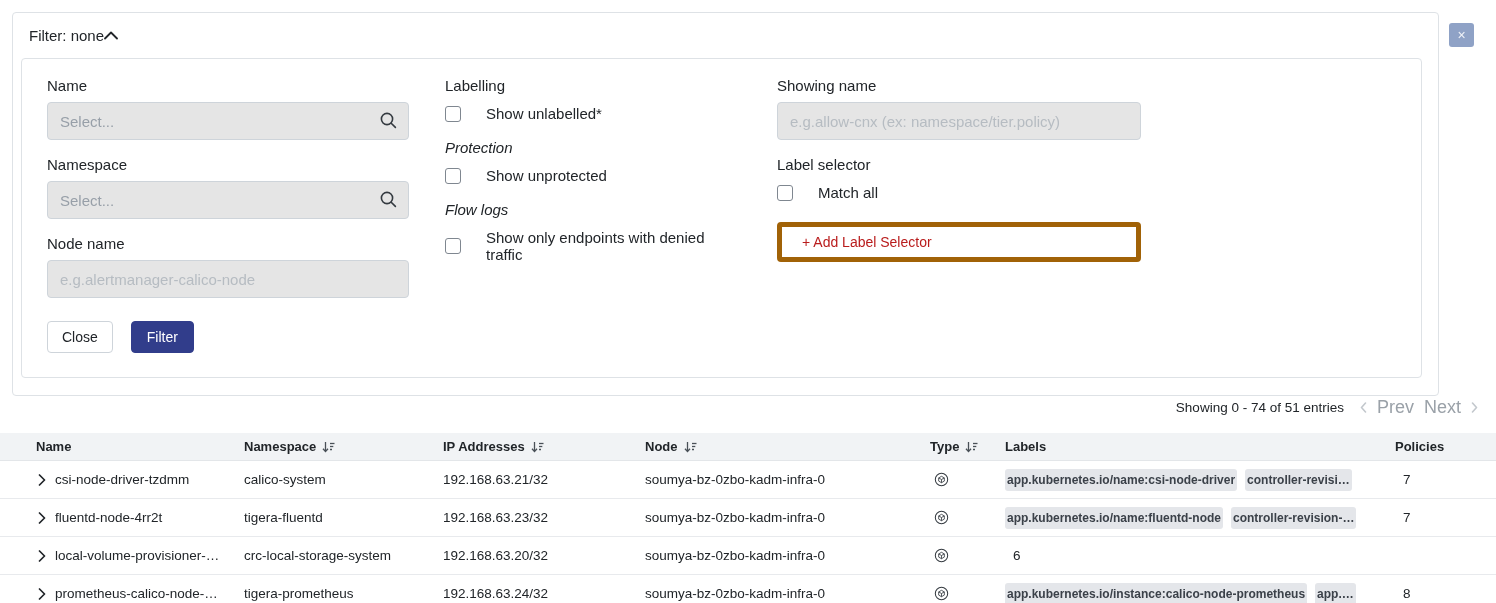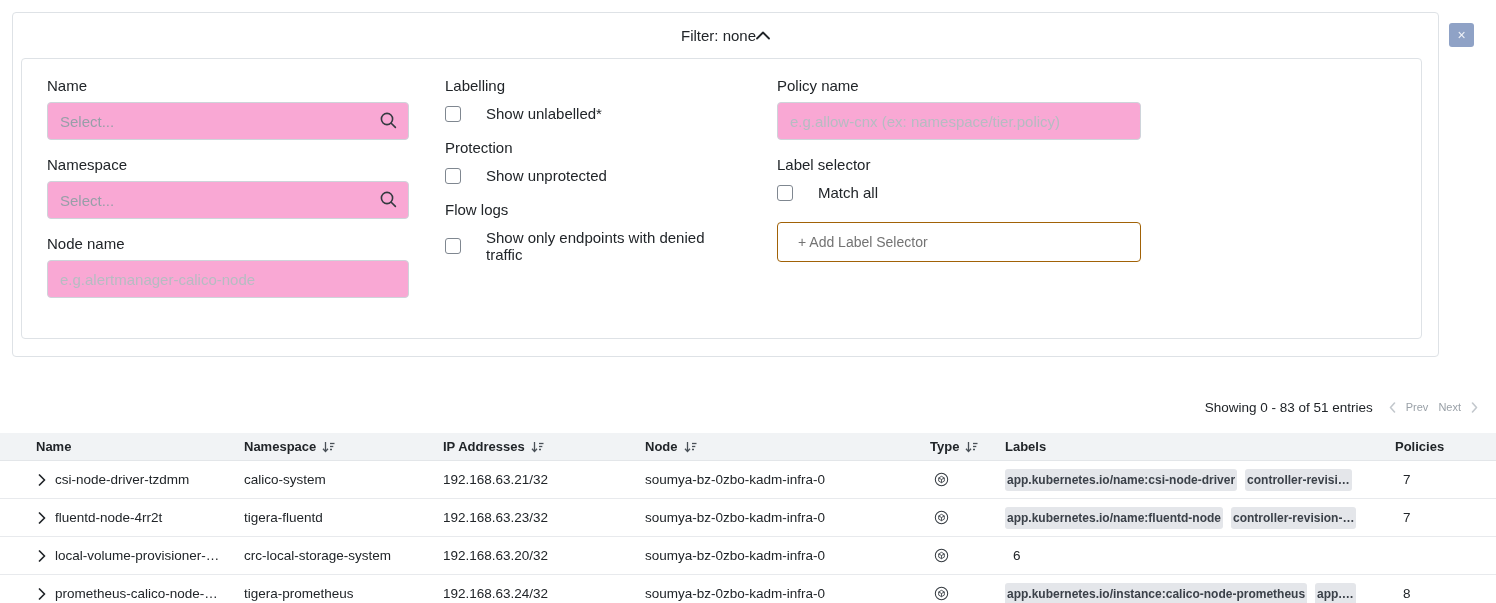--- a/index.html
+++ b/index.html
@@ -10,41 +10,41 @@
     color:#212529;
     position:relative;
     overflow:hidden;
   }
   
   .filter-panel {
     position:absolute; left:12px; top:12px; width:1427px;
     border:1px solid #dee2e6; border-radius:4px; background:#fff;
   }
   .fp-header {
-    height:45px; display:flex; align-items:center; justify-content:center;
+    height:45px; display:flex; align-items:center; justify-content:flex-start;
     padding:0 16px; cursor:pointer;
   }
   .fp-title { font-size:15px; font-weight:500; }
   .chev-ic { display:flex; align-items:center; }
   .fp-card {
     margin:0 16px 17px 8px;
     border:1px solid #dee2e6; border-radius:4px;
     padding:18px 24px 24px 25px;
     display:flex;
   }
   .fp-col1 { width:362px; }
   .fp-col2 { width:296px; margin-left:36px; }
   .fp-col3 { width:364px; margin-left:36px; }
   .fp-label { display:block; font-size:15px; font-weight:500; margin-bottom:8px; }
   .field { margin-bottom:16px; }
   .input-wrap { position:relative; }
   .fp-input {
     width:100%; height:38px; border:1px solid #ced4da; border-radius:4px;
     padding:0 36px 0 12px; font-size:15px; font-family:inherit; color:#212529;
-    outline:none; background:#f9a8d4;
+    outline:none; background:#e5e5e5;
   }
   .fp-input.no-icon { }
   .fp-input::placeholder { color:#979fa8; }
   .fp-input.light::placeholder { color:#b6bcc2; }
   .search-ic { position:absolute; right:11px; top:9px; cursor:pointer; }
   .btn-row { display:flex; gap:18px; margin-top:23px; }
   .btn-outline {
     background:#fff; border:1px solid #ced4da; border-radius:4px;
     font-size:14px; font-family:inherit; color:#212529;
     padding:7px 14px; cursor:pointer;
@@ -55,42 +55,42 @@
     padding:7px 15px; cursor:pointer;
   }
   .fp-heading { font-size:15px; font-weight:500; margin-bottom:11px; }
   .check-row { display:flex; align-items:center; gap:25px; margin-bottom:17px; }
   .check-row input[type=checkbox] {
     appearance:none; -webkit-appearance:none;
     width:16px; height:16px; border:1px solid #7f8790; border-radius:3px;
     background:#fff; cursor:pointer; flex:none;
   }
   .check-label { font-size:15px; }
-  .group-gap { margin-top:8px; }
+  .group-gap { margin-top:8px;font-style:italic; }
   .add-selector-btn {
     width:100%; height:40px; margin-top:4px;
-    border:1px solid #a16207; border-radius:4px; background:#fff;
-    font-size:14px; font-family:inherit; color:#737373;
+    border:5px solid #a16207; border-radius:4px; background:#fff;
+    font-size:14px; font-family:inherit; color:#b91c1c;
     text-align:left; padding:4px 20px; cursor:pointer;
   }
   
   .panel-close {
     position:absolute; left:1449px; top:23px; width:25px; height:24px;
     background:var(--close-btn-bg,#8fa2c6); border:none; border-radius:3px;
     color:#f0f3f8; font-size:14px; line-height:1; cursor:pointer;
     display:flex; align-items:center; justify-content:center;
   }
   
   .pagination {
     position:absolute; top:397px; right:18px; height:20px;
     display:flex; align-items:center; gap:10px;
   }
   .pg-summary { font-size:13.5px; color:#212529; margin-right:6px; }
   .pg-chev { display:flex; align-items:center; }
-  .pg-link { font-size:11px; color:#9aa1a8; cursor:default; }
+  .pg-link { font-size:18px; color:#9aa1a8; cursor:default; }
   
   .endpoints-table { position:absolute; left:0; top:433px; width:1496px; }
   .t-head, .t-row {
     display:grid;
     grid-template-columns:216px 199px 202px 285px 75px 390px 1fr;
     padding-left:28px; align-items:center;
   }
   .t-head {
     height:28px; background:var(--table-header-bg,#f1f3f5);
     border-bottom:1px solid #e3e6e9;
@@ -150,20 +150,24 @@
               </svg>
           </span>
         </div>
       </div>
       <div class="field">
         <label class="fp-label">Node name</label>
         <div class="input-wrap">
           <input class="fp-input no-icon light" placeholder="e.g.alertmanager-calico-node" style="">
         </div>
       </div>
+      <div class="btn-row">
+        <button class="btn-outline">Close</button>
+        <button class="btn-primary">Filter</button>
+      </div>
     </div>
 
     <div class="fp-col2">
       <div class="fp-heading">Labelling</div>
       <div class="check-row">
         <input type="checkbox" style="">
         <span class="check-label">Show unlabelled*</span>
       </div>
       <div class="fp-heading group-gap">Protection</div>
       <div class="check-row">
@@ -172,41 +176,41 @@
       </div>
       <div class="fp-heading group-gap">Flow logs</div>
       <div class="check-row">
         <input type="checkbox" style="">
         <span class="check-label">Show only endpoints with denied traffic</span>
       </div>
     </div>
 
     <div class="fp-col3">
       <div class="field">
-        <label class="fp-label">Policy name</label>
+        <label class="fp-label">Showing name</label>
         <div class="input-wrap">
           <input class="fp-input no-icon light" placeholder="e.g.allow-cnx (ex: namespace/tier.policy)" style="">
         </div>
       </div>
       <div class="fp-heading">Label selector</div>
       <div class="check-row">
         <input type="checkbox" style="">
         <span class="check-label">Match all</span>
       </div>
       <button class="add-selector-btn">+ Add Label Selector</button>
     </div>
   </div>
 </section>
 
 <button class="panel-close">
   <span>×</span>
 </button>
 
 <div class="pagination">
-  <span class="pg-summary">Showing 0 - 83 of 51 entries</span>
+  <span class="pg-summary">Showing 0 - 74 of 51 entries</span>
   <span class="pg-chev">
     <svg width="7" height="11" viewBox="0 0 7 11">
         <polyline points="5.5,1 1.5,5.5 5.5,10" fill="none" stroke="#c3c8cd" stroke-width="1.6" stroke-linecap="round" stroke-linejoin="round"></polyline>
       </svg>
   </span>
   <span class="pg-link">Prev</span>
   <span class="pg-link">Next</span>
   <span class="pg-chev">
     <svg width="7" height="11" viewBox="0 0 7 11">
         <polyline points="1.5,1 5.5,5.5 1.5,10" fill="none" stroke="#c3c8cd" stroke-width="1.6" stroke-linecap="round" stroke-linejoin="round"></polyline>

